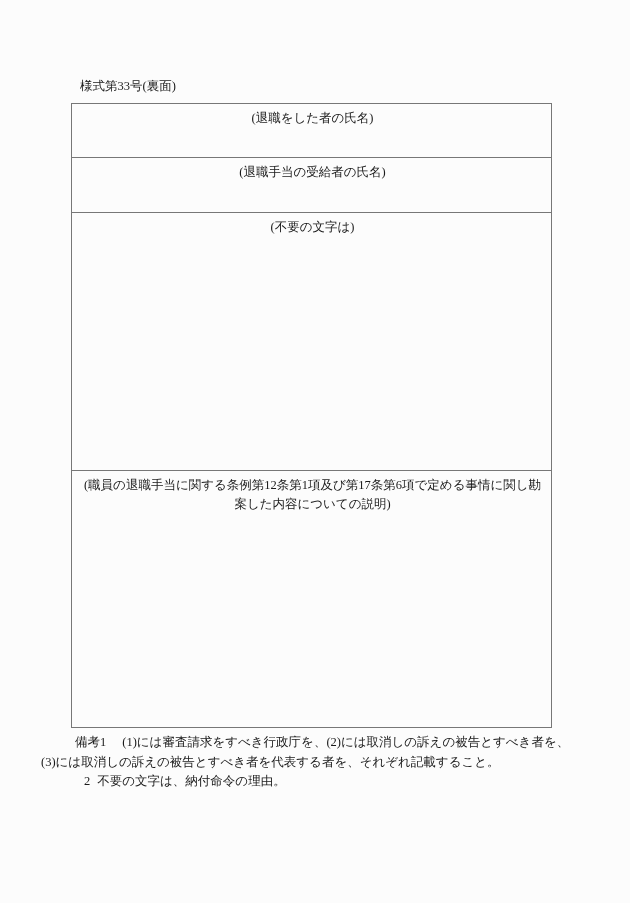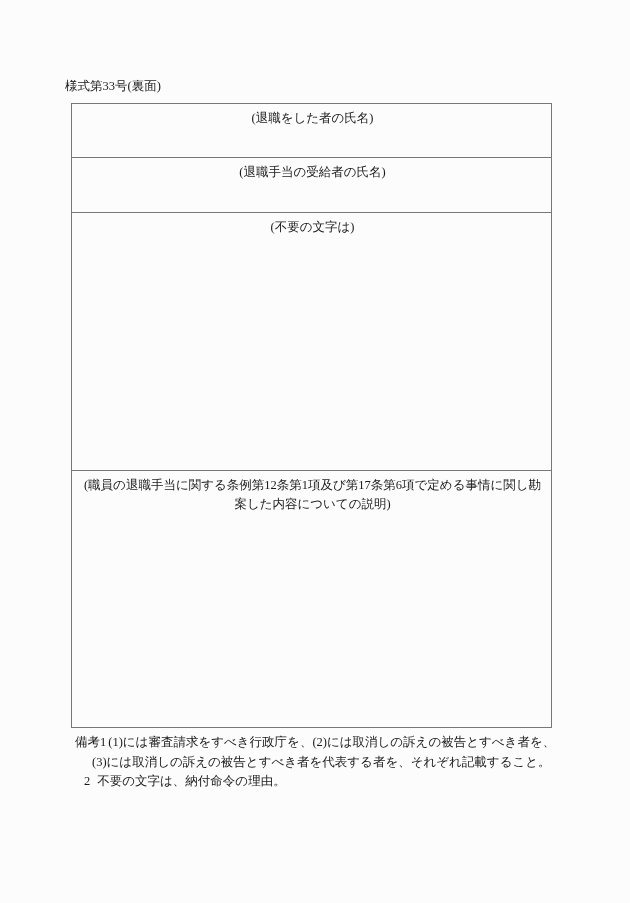--- a/index.html
+++ b/index.html
@@ -14,21 +14,21 @@
     color: var(--text, #1a1a1a);
     position: relative;
     overflow: hidden;
   }
   .page {
     position: absolute;
     inset: 0;
   }
   .doc-title {
     position: absolute;
-    left: 65px;
+    left: 80px;
     top: 79px;
     font-size: 12.5px;
     line-height: 15px;
     white-space: nowrap;
   }
   table.form-table {
     position: absolute;
     left: 71px;
     top: 103px;
     width: 481px;
@@ -54,24 +54,24 @@
     width: 630px;
     font-size: 12.5px;
   }
   .note-line {
     line-height: 19.7px;
     white-space: nowrap;
   }
   .note-line-1 {
     margin-left: 75px;
     display: flex;
-    gap: 2px;
+    gap: 16px;
   }
   .note-line-2 {
-    margin-left: 92px;
+    margin-left: 41px;
   }
   .note-line-3 {
     margin-left: 84px;
     display: flex;
     gap: 7px;
   }
 </style>
 </head>
 <body>
 

